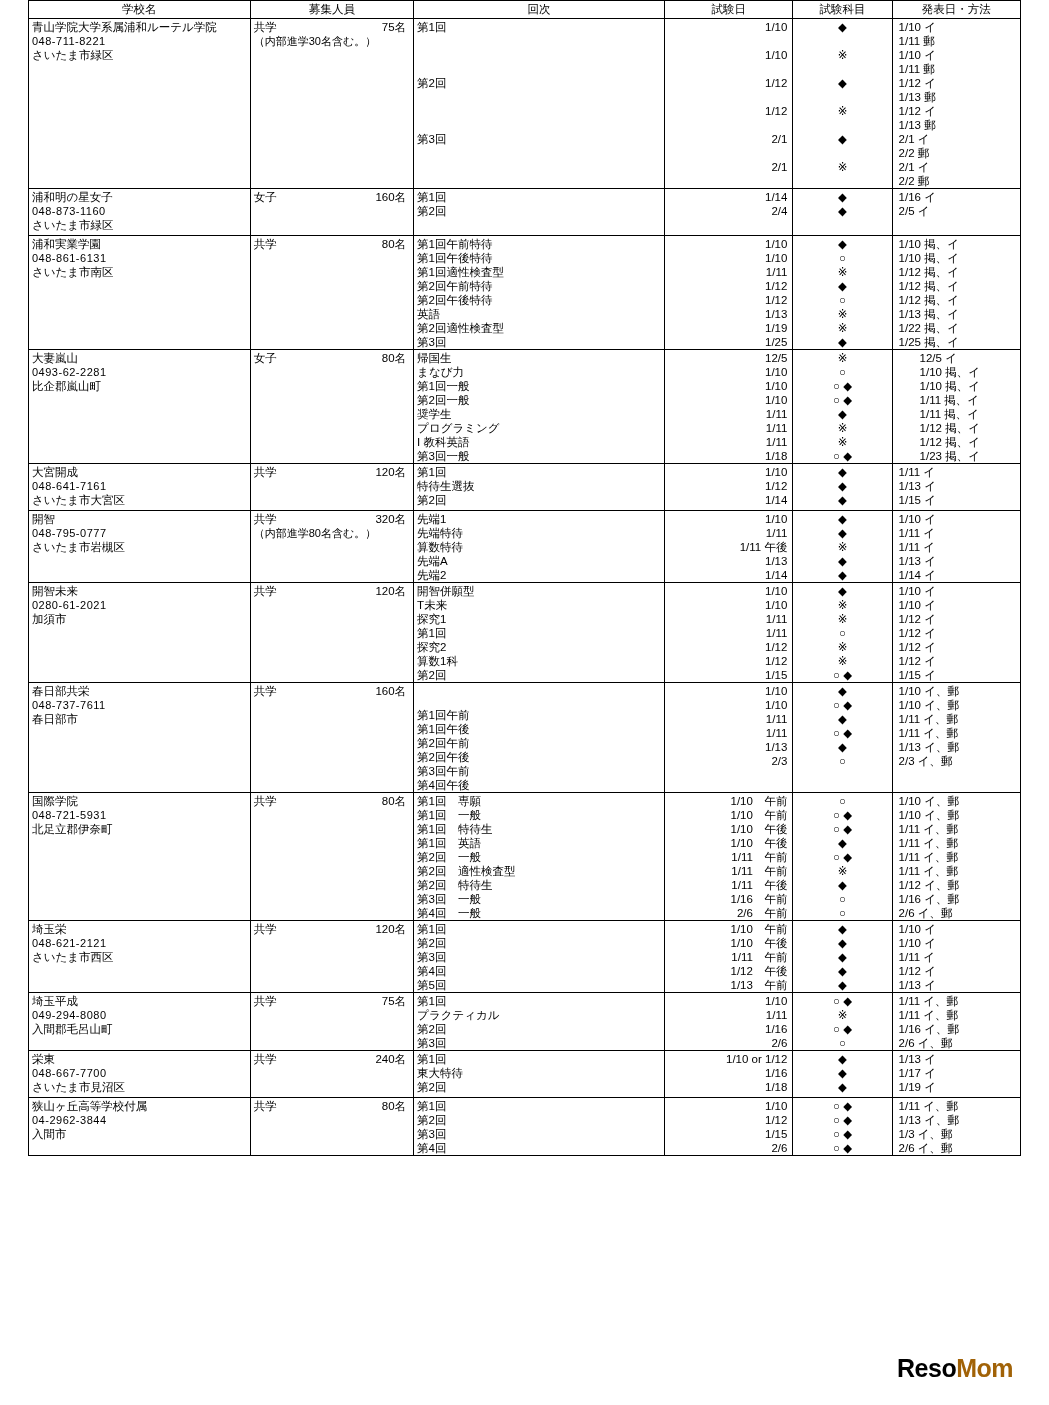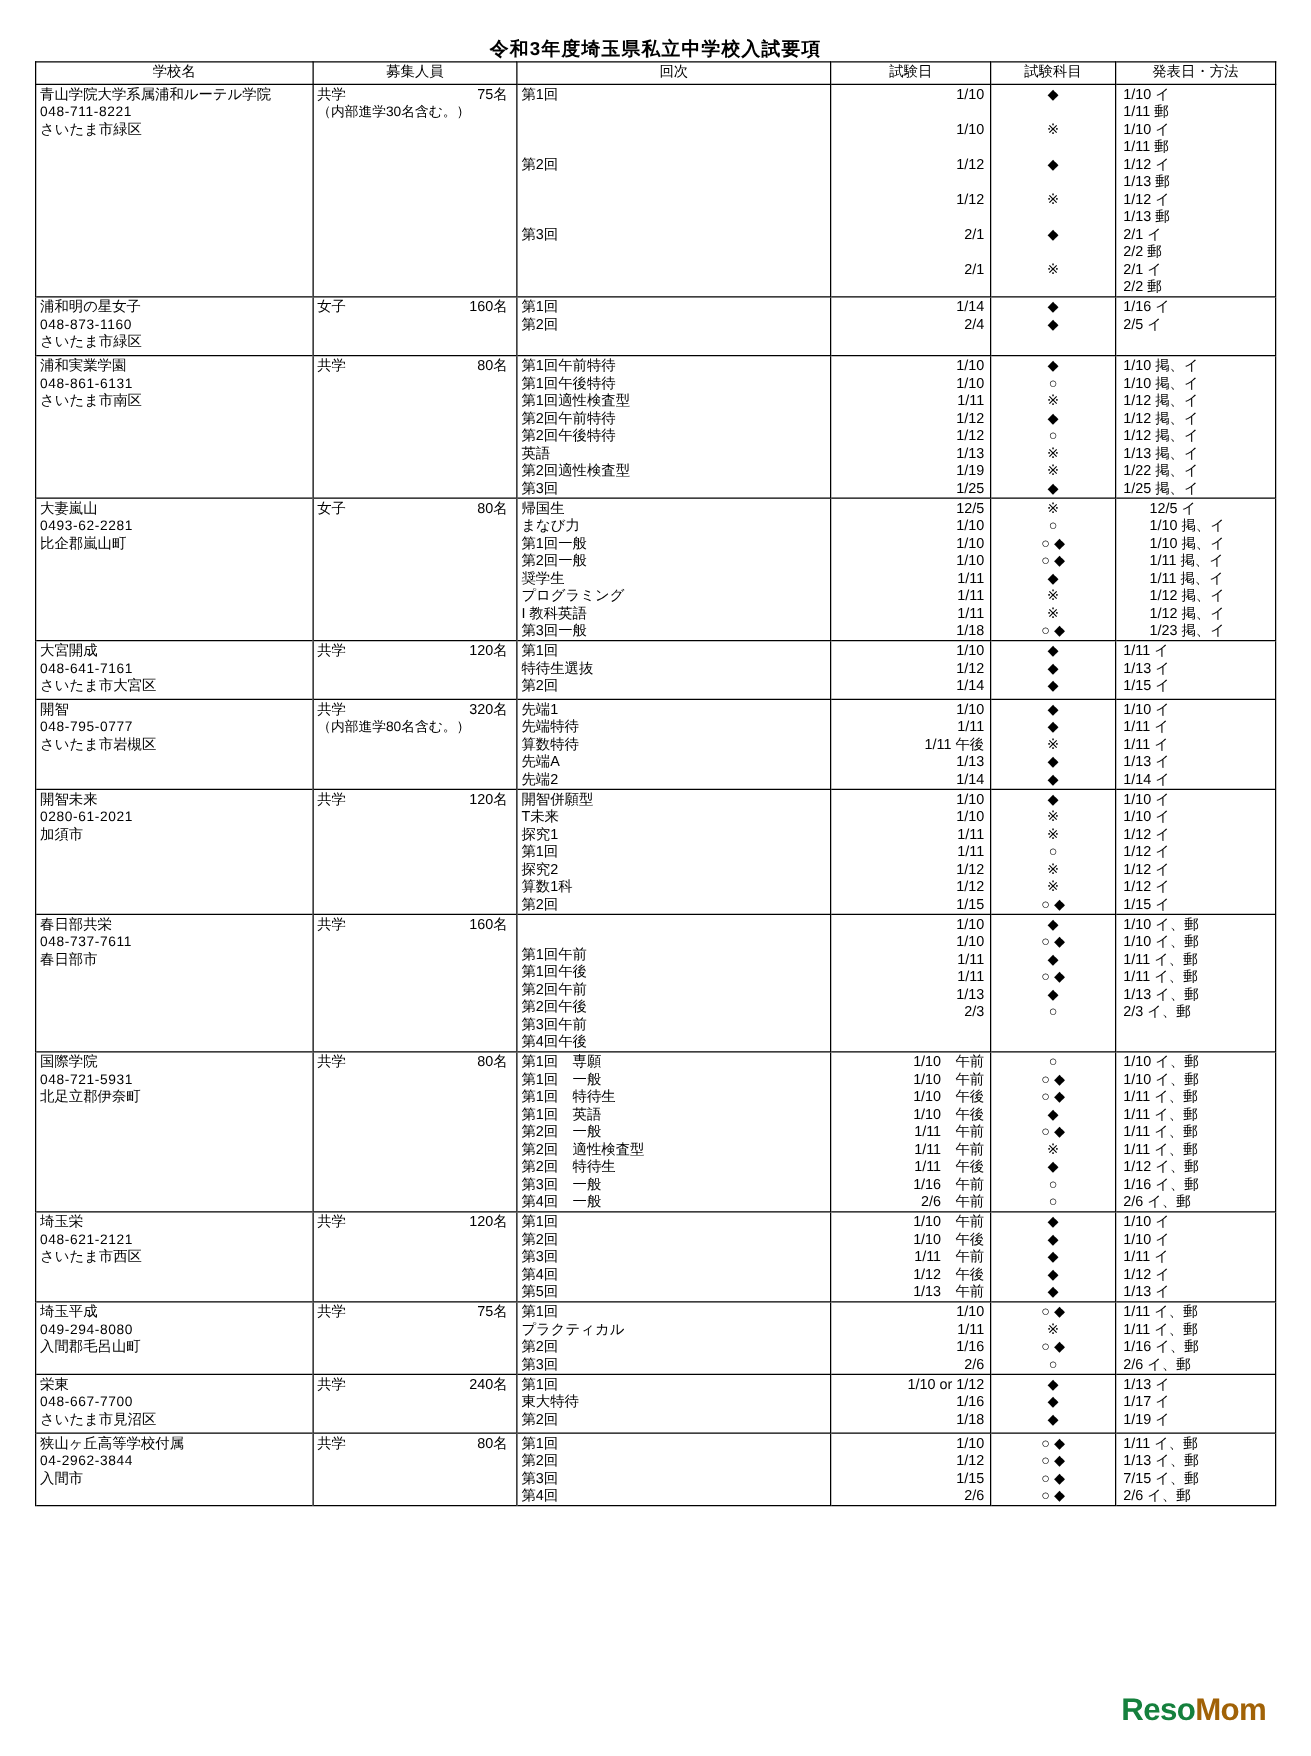--- a/index.html
+++ b/index.html
@@ -84,29 +84,28 @@
 
   .footer-logo{
     position:absolute;
     right:36px;
     bottom:22px;
     font-size:25px;
     font-weight:bold;
     letter-spacing:-0.5px;
     color:#2b2b2b;
   }
-  .footer-logo .reso{color:#15803d;}
+  .footer-logo .reso{color:#000000;}
   .footer-logo .mom{color:#a16207;}
 </style>
 </head>
 <body>
 
 <div class="page">
 
-  <div class="doc-title">令和3年度埼玉県私立中学校入試要項</div>
 
   <table class="main">
     <colgroup>
       <col class="col-school">
         <col class="col-quota">
         <col class="col-round">
       <col class="col-date">
         <col class="col-subject">
         <col class="col-result">
     </colgroup>
@@ -844,21 +843,21 @@
               <div>○ ◆</div>
               <div>○ ◆</div>
               <div>○ ◆</div>
               <div>○ ◆</div>
             </div>
           </td>
           <td>
             <div class="lines result" style="padding-top: 1px;">
               <div>1/11 イ、郵</div>
               <div>1/13 イ、郵</div>
-              <div>7/15 イ、郵</div>
+              <div>1/3 イ、郵</div>
               <div>2/6 イ、郵</div>
             </div>
           </td>
         </tr>
       </tbody>
   </table>
 
   <div class="footer-logo"><span class="reso">Reso</span><span class="mom">Mom</span></div>
 
 </div>

